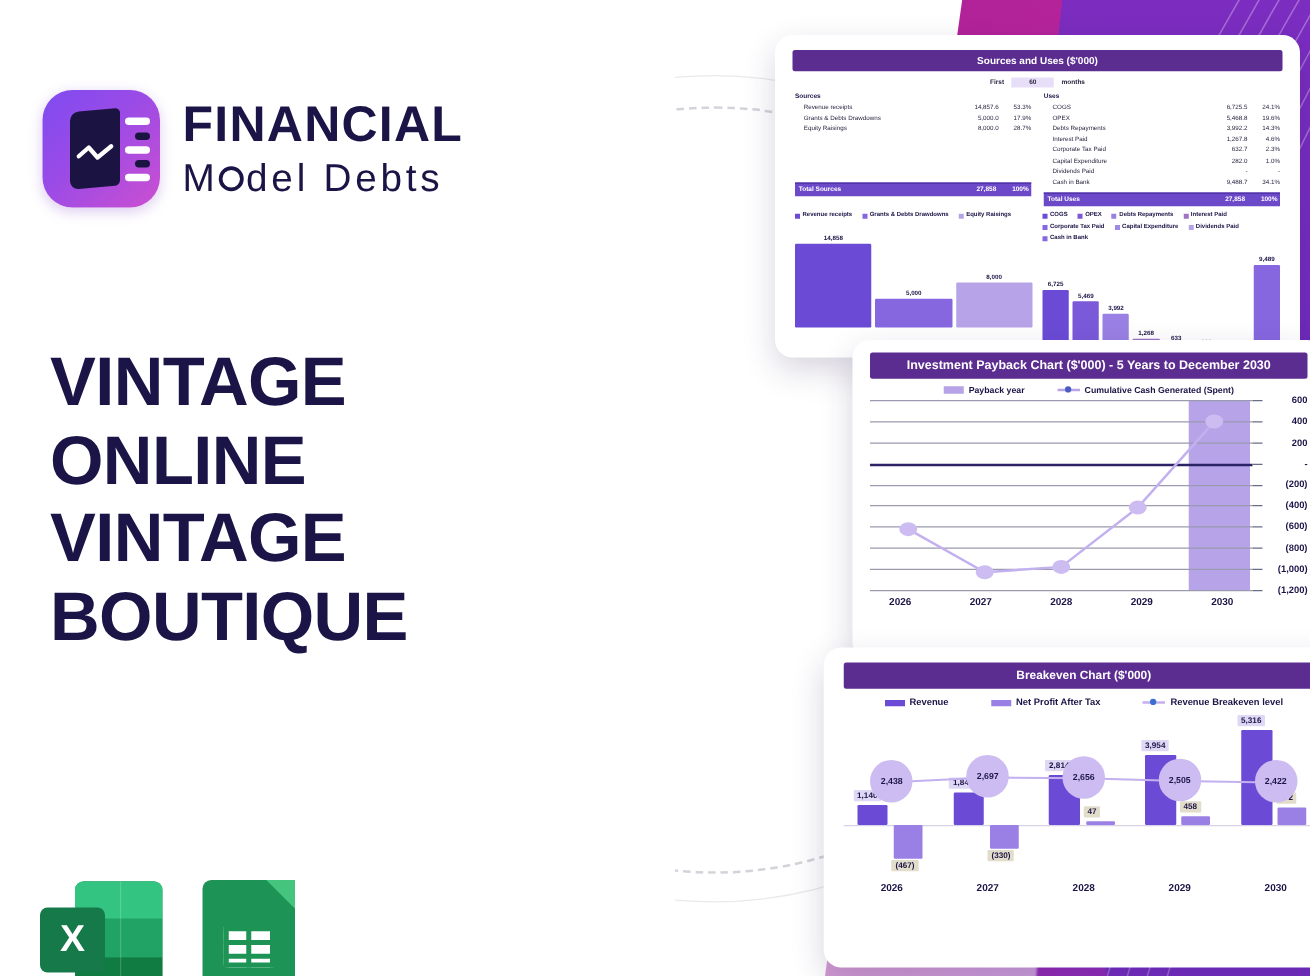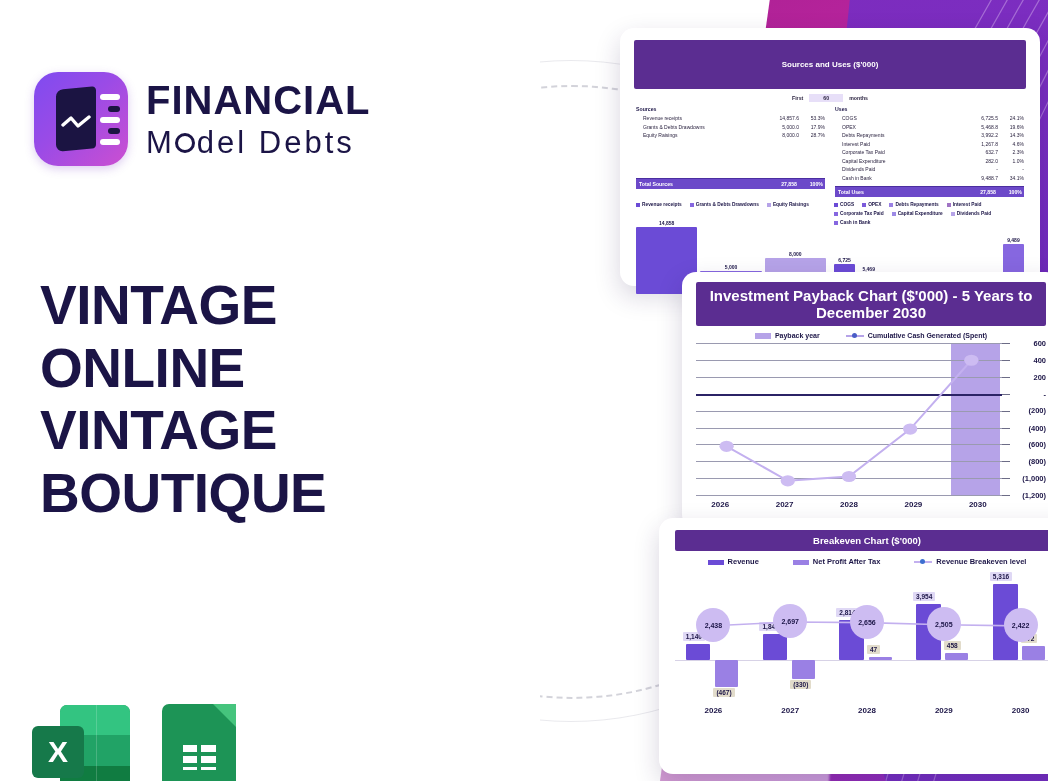--- a/index.html
+++ b/index.html
@@ -115,22 +115,22 @@
     position:absolute;background:#fff;border-radius:14px;
     box-shadow:0 10px 26px rgba(40,20,80,.18);
   }
   .p-top{left:620px;top:28px;width:404px;height:238px;padding:10px 8px;}
   .p-mid{left:682px;top:272px;width:366px;height:240px;padding:8px 6px;}
   .p-bot{left:659px;top:518px;width:404px;height:240px;padding:8px 6px;}
 
   .bar-title{
     background:#5b2d91;color:#fff;text-align:center;font-weight:bold;border-radius:2px;
   }
-  .p-top .bar-title{font-size:8px;padding:20px 0;margin:2px 6px 5px;}
-  .p-mid .bar-title{font-size:15px;padding:5px 0;margin:2px 8px 6px;}
+  .p-top .bar-title{font-size:8px;padding:4px 0;margin:2px 6px 5px;}
+  .p-mid .bar-title{font-size:10px;padding:5px 0;margin:2px 8px 6px;}
   .p-bot .bar-title{font-size:9.5px;padding:5px 0;margin:4px 10px 6px;}
 
   
   .su-firstrow{display:flex;justify-content:center;align-items:center;gap:6px;font-size:5.2px;
     font-weight:bold;color:#2b2340;margin-bottom:4px;}
   .su-firstrow .box{background:#e7dff8;width:34px;height:8px;display:flex;align-items:center;justify-content:center;}
   .su-wrap{display:flex;gap:10px;padding:0 8px;}
   .su-col{flex:1;position:relative;}
   .su-head{font-size:5.2px;font-weight:bold;color:#1b1446;margin-bottom:2px;}
   .su-row{display:flex;font-size:5px;color:#2b2340;line-height:8.5px;}

